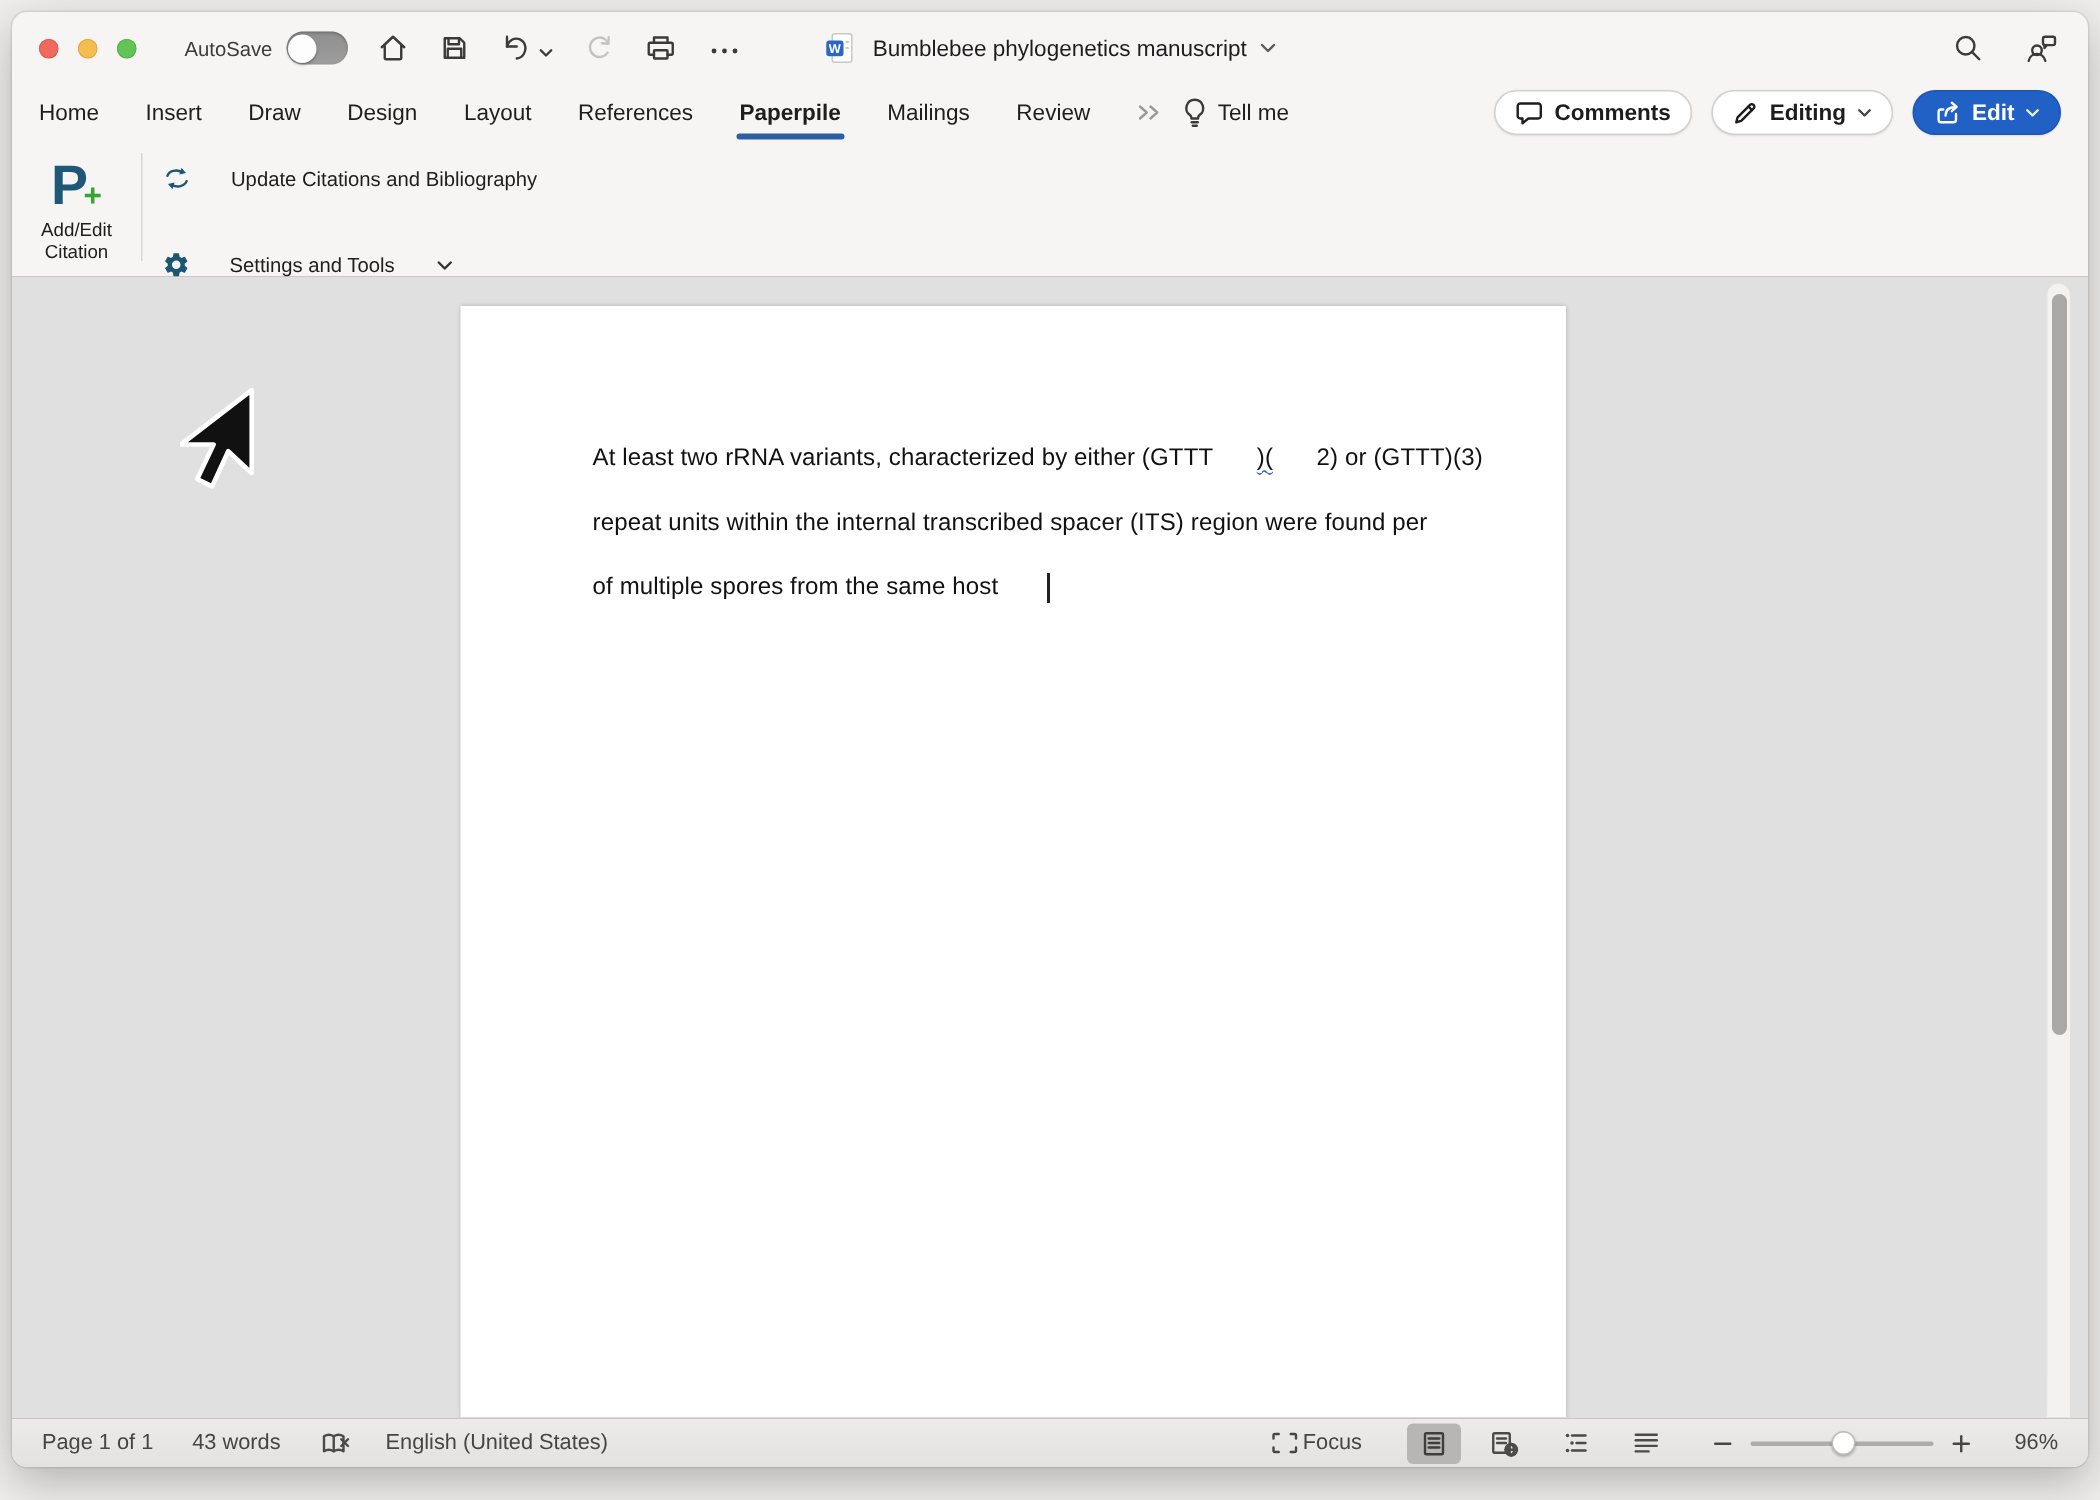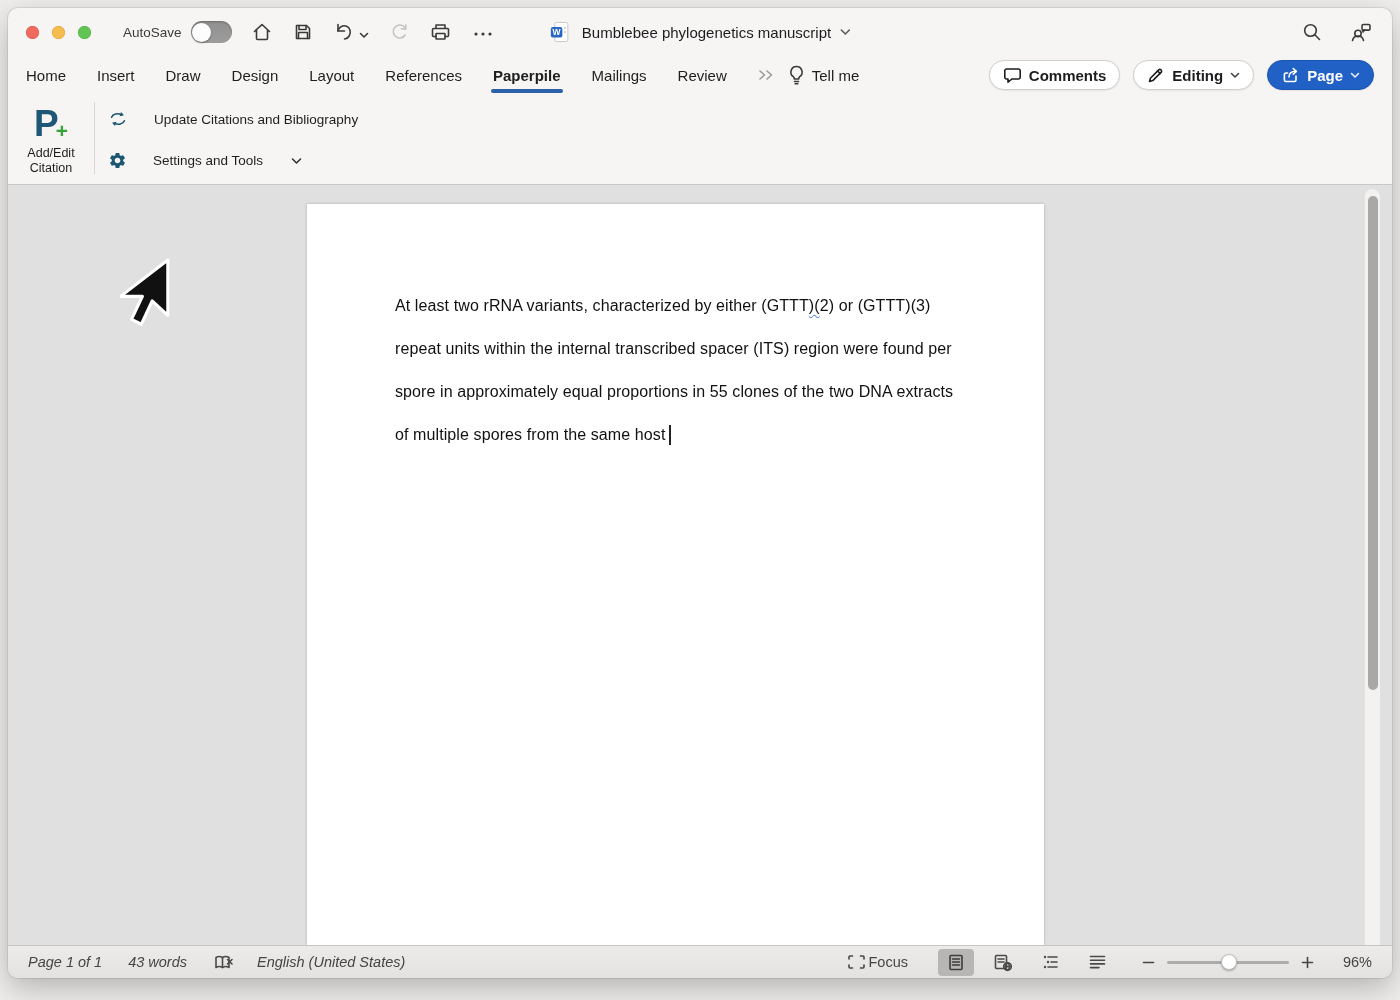--- a/index.html
+++ b/index.html
@@ -50,39 +50,39 @@
   
   .ribbon { height:91px; flex:0 0 91px; position:relative; border-bottom:1px solid #c9c8c7; box-shadow:0 1px 2px rgba(0,0,0,0.06); }
   .ppl-group { position:absolute; left:10px; top:7px; width:66px; text-align:center; cursor:default; }
   .ppl-logo { position:relative; height:44px; display:flex; justify-content:center; align-items:center; }
   .ppl-p { font-size:37px; font-weight:800; color:#1f5876; line-height:1; letter-spacing:-1px; }
   .ppl-plus { font-size:21px; font-weight:800; color:#36a536; line-height:1; margin-left:-2px; margin-top:14px; }
   .ppl-label { font-size:12.5px; color:#1d1d1f; line-height:15px; margin-top:1px; }
   .ribbon-divider { position:absolute; left:86px; top:8px; bottom:10px; width:1px; background:#d8d7d6; }
   .ribbon-row { position:absolute; left:100px; display:flex; align-items:center; gap:26px; cursor:default; }
   .ribbon-row.r1 { top:15px; }
-  .ribbon-row.r2 { top:57px; }
+  .ribbon-row.r2 { top:73px; }
   .ribbon-row .ric { color:#1b5672; }
   .ribbon-row .rlabel { font-size:13.5px; color:#1e1e1e; white-space:nowrap; }
   .ribbon-row .chev { color:#333; margin-left:2px; }
 
   
   .docarea { flex:1 1 auto; position:relative; background:#e1e0e0; overflow:hidden; }
   .page { position:absolute; left:299px; top:19px; width:737px; bottom:0; background:#fff; box-shadow:0 0 3px rgba(0,0,0,0.22); }
   .para { padding:80px 0 0 88px; }
-  .docline { height:43px; display:flex; align-items:center; font-size:16px; color:#111; white-space:nowrap; letter-spacing:0.1px; }
+  .docline { height:43px; display:flex; align-items:center; font-size:16px; color:#111; white-space:nowrap; letter-spacing:0.1px;gap:29px; }
   .gram { text-decoration:underline; text-decoration-style:wavy; text-decoration-color:#3b6ad6; text-decoration-thickness:1px; text-underline-offset:3px; text-decoration-skip-ink:none; }
   .caret { display:inline-block; width:1.5px; height:20px; background:#222; margin-left:4px; }
   .cursor-gfx { position:absolute; left:112px; top:73px; }
   .scrolltrack { position:absolute; right:12px; top:4px; bottom:0; width:16px; background:#f3f2f1; border-left:1px solid #e4e3e2; border-radius:8px 8px 0 0; }
   .scrollthumb { position:absolute; left:3px; top:7px; width:10px; height:494px; border-radius:5px; background:#a9a8a7; }
 
   
   .statusbar { height:33px; flex:0 0 33px; border-top:1px solid #c6c5c4; background:linear-gradient(#ecebea,#e3e2e1); display:flex; align-items:center; padding:0 20px; font-size:14.5px; color:#454545; }
-  .sb-item { margin-right:26px; white-space:nowrap;font-style:italic; }
+  .sb-item { margin-right:26px; white-space:nowrap; }
   .sb-icon { color:#4a4a4a; margin-right:22px; display:flex; }
   .sb-right { margin-left:auto; display:flex; align-items:center; }
   .focus-btn { display:flex; align-items:center; gap:3px; margin-right:30px; color:#454545; }
   .view-icons { display:flex; align-items:center; gap:10px; margin-right:26px; }
   .view-btn { padding:4px 9px; border-radius:4px; color:#4a4a4a; display:flex; }
   .view-btn.selected { background:#b7b6b5; color:#3d3d3d; }
   .zoomctl { display:flex; align-items:center; gap:12px; }
   .zslider { position:relative; width:122px; height:16px; }
   .ztrack { position:absolute; left:0; right:0; top:6.5px; height:3.5px; border-radius:2px; background:#adacab; }
   .zthumb { position:absolute; left:44%; top:0; width:16px; height:16px; border-radius:50%; background:#fff; border:0.5px solid #bdbcbb; box-shadow:0 1px 2px rgba(0,0,0,0.3); }
@@ -235,21 +235,21 @@
               </svg>
           </span>
         </div>
         <div class="pill share">
           <span>
             <svg width="19" height="18" viewBox="0 0 19 18">
                 <path class="stroke" d="M6.5 7 H5 a1.6 1.6 0 0 0 -1.6 1.6 v5.3 A1.6 1.6 0 0 0 5 15.5 h8.4 a1.6 1.6 0 0 0 1.6-1.6 V10"></path>
                 <path class="stroke" d="M8 11 C8 7.2 10.5 5.4 14.6 5.3 M12.2 2.5 L15.4 5.3 L12.2 8.1"></path>
               </svg>
           </span>
-          <span>Page</span>
+          <span>Edit</span>
           <span class="chev">
             <svg width="10" height="7" viewBox="0 0 10 7">
                 <path class="stroke" d="M1.5 1.5 L5 5 L8.5 1.5"></path>
               </svg>
           </span>
         </div>
       </div>
     </div>
 
     <div class="ribbon">
@@ -297,23 +297,20 @@
         <div class="para">
           <div class="docline">
             <span>At least two rRNA variants, characterized by either (GTTT</span>
               <span class="gram">)(</span>
               <span>2) or (GTTT)(3)</span>
           </div>
           <div class="docline">
               <span>repeat units within the internal transcribed spacer (ITS) region were found per</span>
             </div>
           <div class="docline">
-              <span>spore in approximately equal proportions in 55 clones of the two DNA extracts</span>
-            </div>
-          <div class="docline">
               <span>of multiple spores from the same host</span>
               <span class="caret"></span>
             </div>
         </div>
       </div>
 
       <div class="cursor-gfx">
         <svg width="52" height="72" viewBox="0 0 50 70">
           <polygon points="46.2,2 46.2,55.8 31,41.6 20.5,64.4 10.9,59.7 21.5,37.3 0.3,37.3" fill="#111111" stroke="#ffffff" stroke-width="3" stroke-linejoin="round"></polygon>
         </svg>

